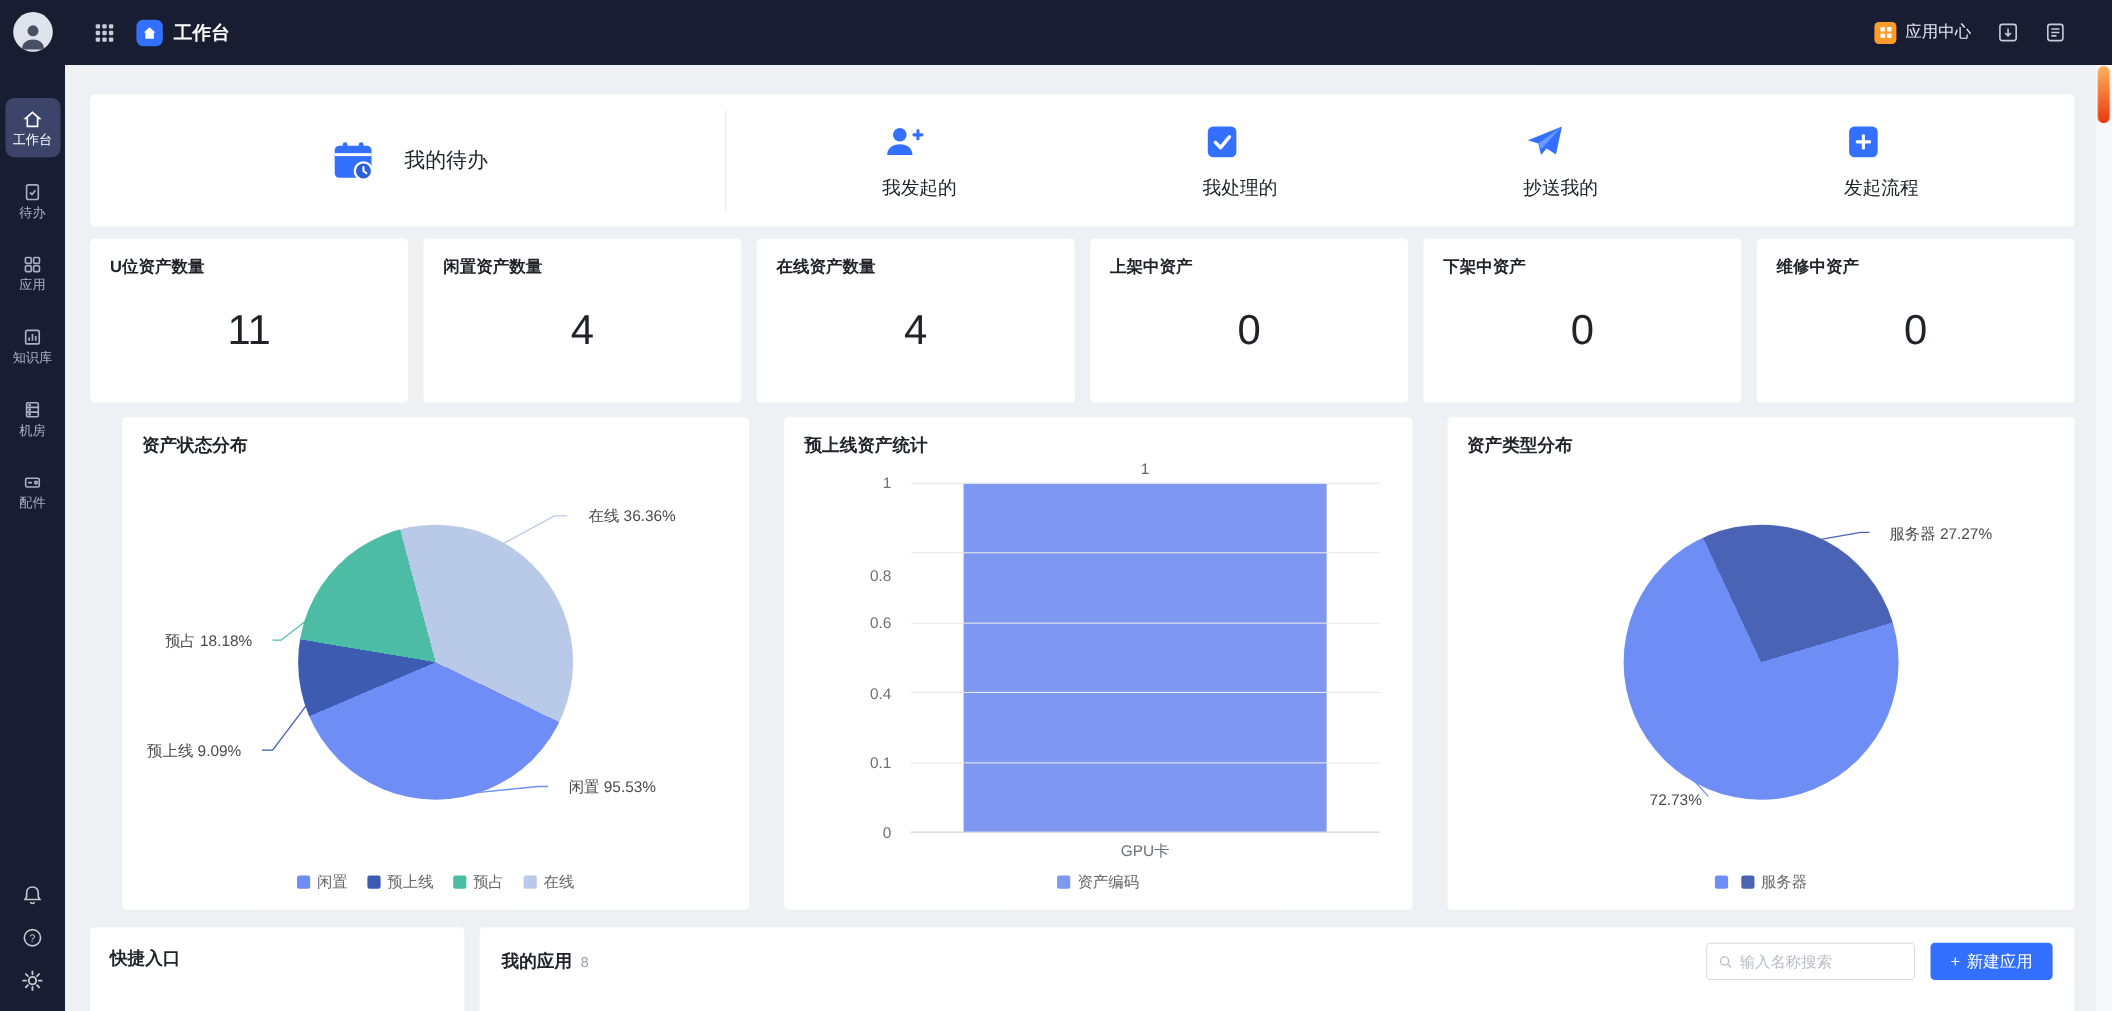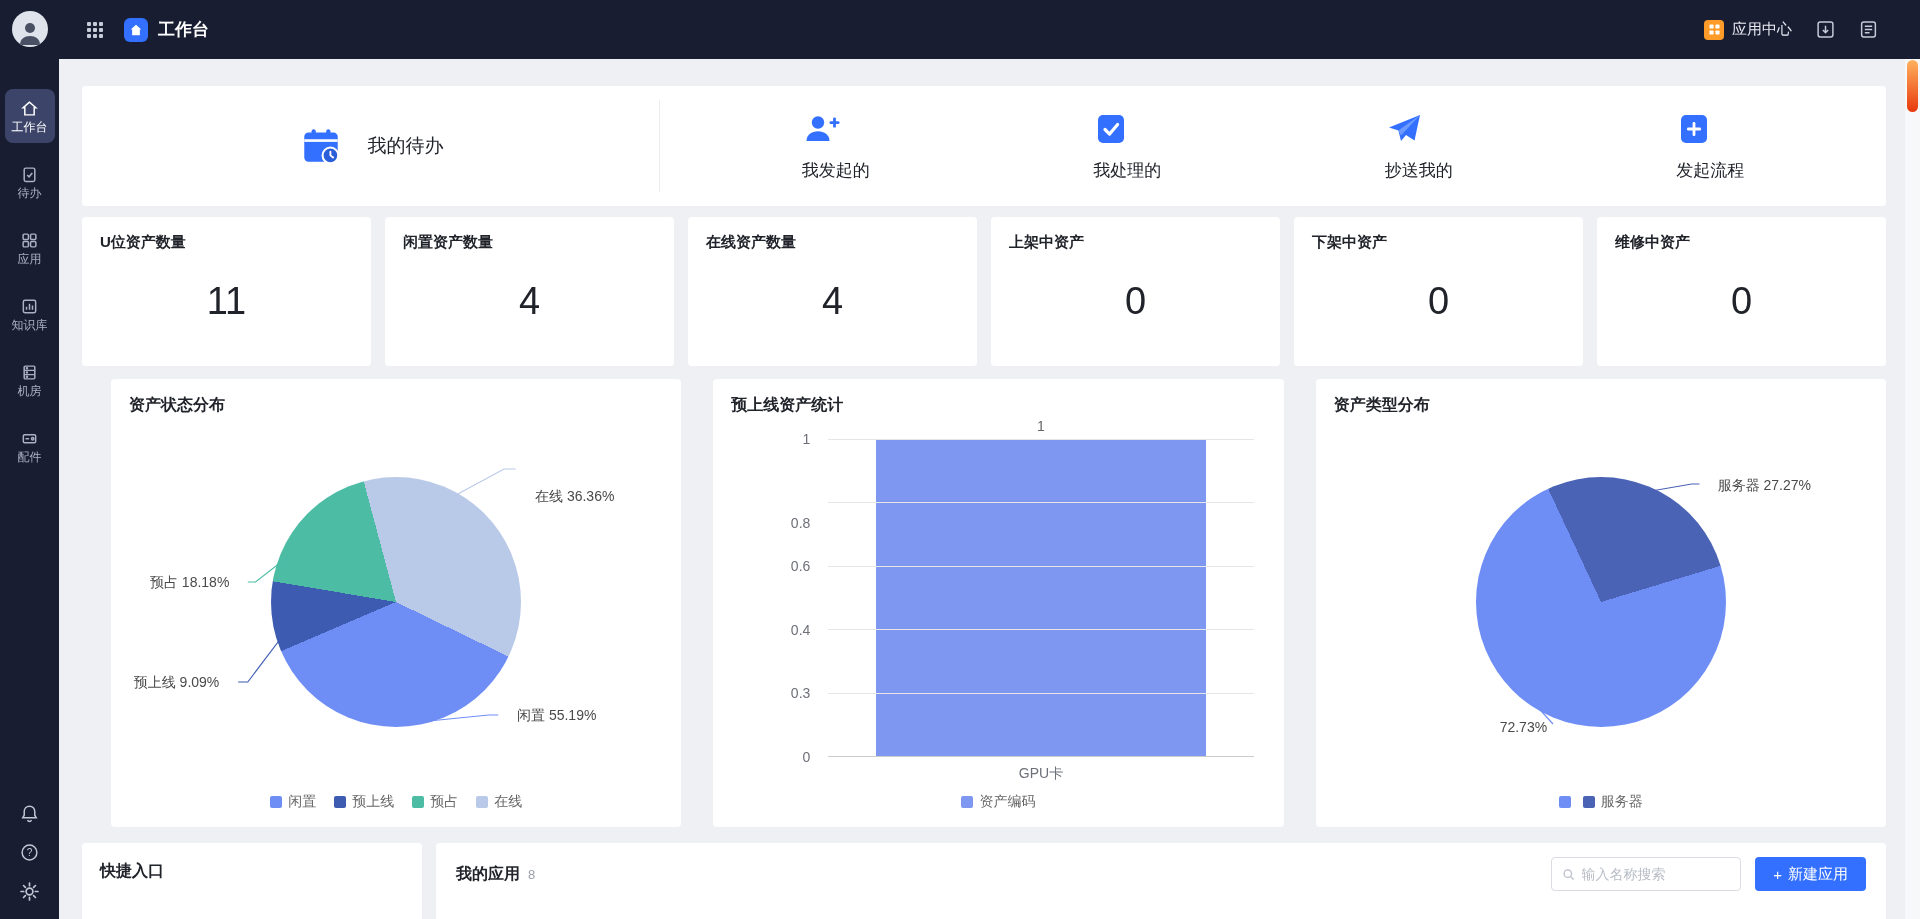--- a/index.html
+++ b/index.html
@@ -302,24 +302,24 @@
 
     <div class="card chart-card">
       <div class="chart-title">资产状态分布</div>
       <div class="pie" style="background: conic-gradient(from -15deg, rgb(185, 201, 232) 0deg, rgb(185, 201, 232) 130.896deg, rgb(110, 142, 245) 130.896deg, rgb(110, 142, 245) 261.828deg, rgb(61, 91, 176) 261.828deg, rgb(61, 91, 176) 294.552deg, rgb(76, 188, 165) 294.552deg, rgb(76, 188, 165) 360deg);"></div>
       <svg class="callout-lines" viewBox="0 0 592 448" preserveAspectRatio="none">
         <polyline points="360,115 408,90 420,90" fill="none" stroke="#b9c9e8" stroke-width="1.2"></polyline>
         <polyline points="186,176 150,203 142,203" fill="none" stroke="#4cbca5" stroke-width="1.2"></polyline>
         <polyline points="182,252 142,303 132,303" fill="none" stroke="#3d5bb0" stroke-width="1.2"></polyline>
         <polyline points="330,342 392,336 402,336" fill="none" stroke="#6e8ef5" stroke-width="1.2"></polyline>
       </svg>
-      <div class="callout" style="left:424px; top:82px;margin-top:27px;">在线 36.36%</div>
+      <div class="callout" style="left:424px; top:82px;">在线 36.36%</div>
       <div class="callout" style="right:452px; top:195px;">预占 18.18%</div>
       <div class="callout" style="right:462px; top:295px;">预上线 9.09%</div>
-      <div class="callout" style="left:406px; top:328px;">闲置 55.19%</div>
+      <div class="callout" style="left:406px; top:328px;">闲置 95.53%</div>
       <div class="legend">
         <span class="legend-item">
           <span class="swatch" style="background: rgb(110, 142, 245);"></span>
           <span>闲置</span>
         </span>
         <span class="legend-item">
           <span class="swatch" style="background: rgb(61, 91, 176);"></span>
           <span>预上线</span>
         </span>
         <span class="legend-item">
@@ -330,21 +330,21 @@
           <span class="swatch" style="background: rgb(185, 201, 232);"></span>
           <span>在线</span>
         </span>
       </div>
     </div>
 
     <div class="card chart-card">
       <div class="chart-title">预上线资产统计</div>
       <div class="bar-yticks">
           <div class="ytick" style="top: 100%;">0</div>
-          <div class="ytick" style="top: 80%;">0.3</div>
+          <div class="ytick" style="top: 80%;">0.1</div>
           <div class="ytick" style="top: 60%;">0.4</div>
           <div class="ytick" style="top: 40%;">0.6</div>
           <div class="ytick" style="top: 20%; margin-top: 20px;">0.8</div>
           <div class="ytick" style="top: 0%;">1</div>
         </div>
       <div class="bar-plot">
         <div class="bar-rect" style="height: 100%; background: rgb(126, 151, 240);">
           <div class="bar-value">1</div>
         </div>
         <div class="bar-xlabel">GPU卡</div>

